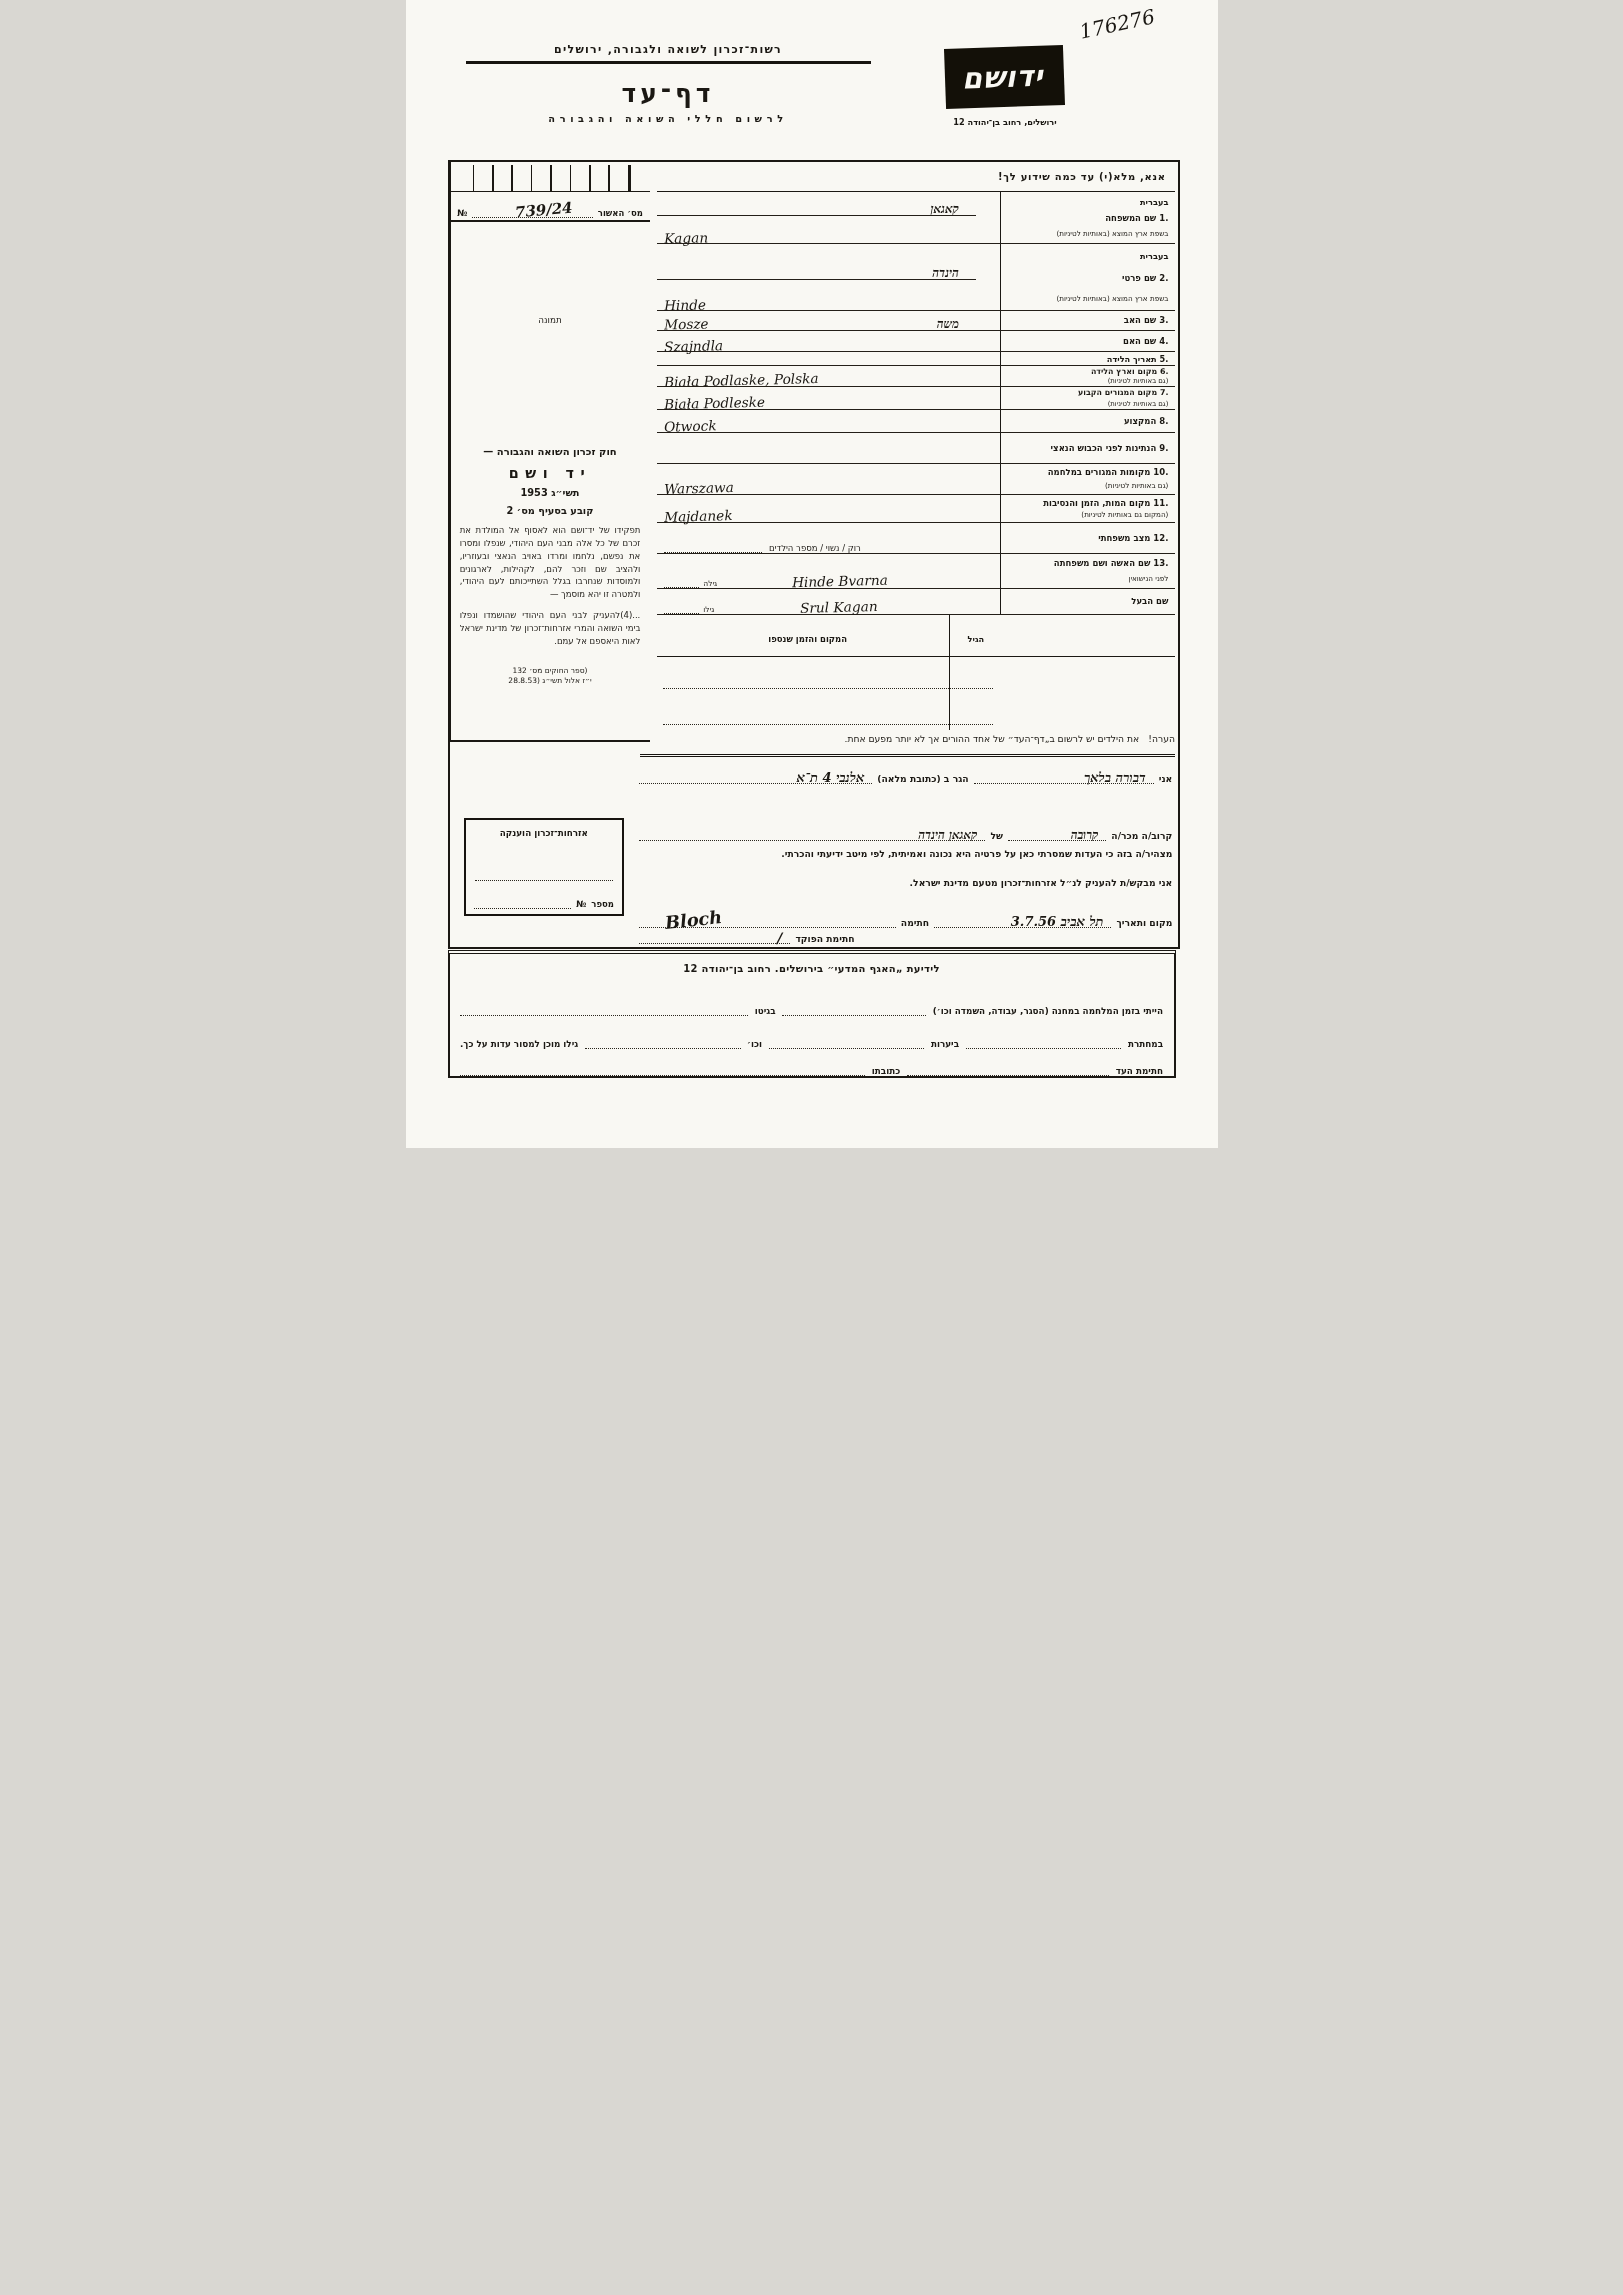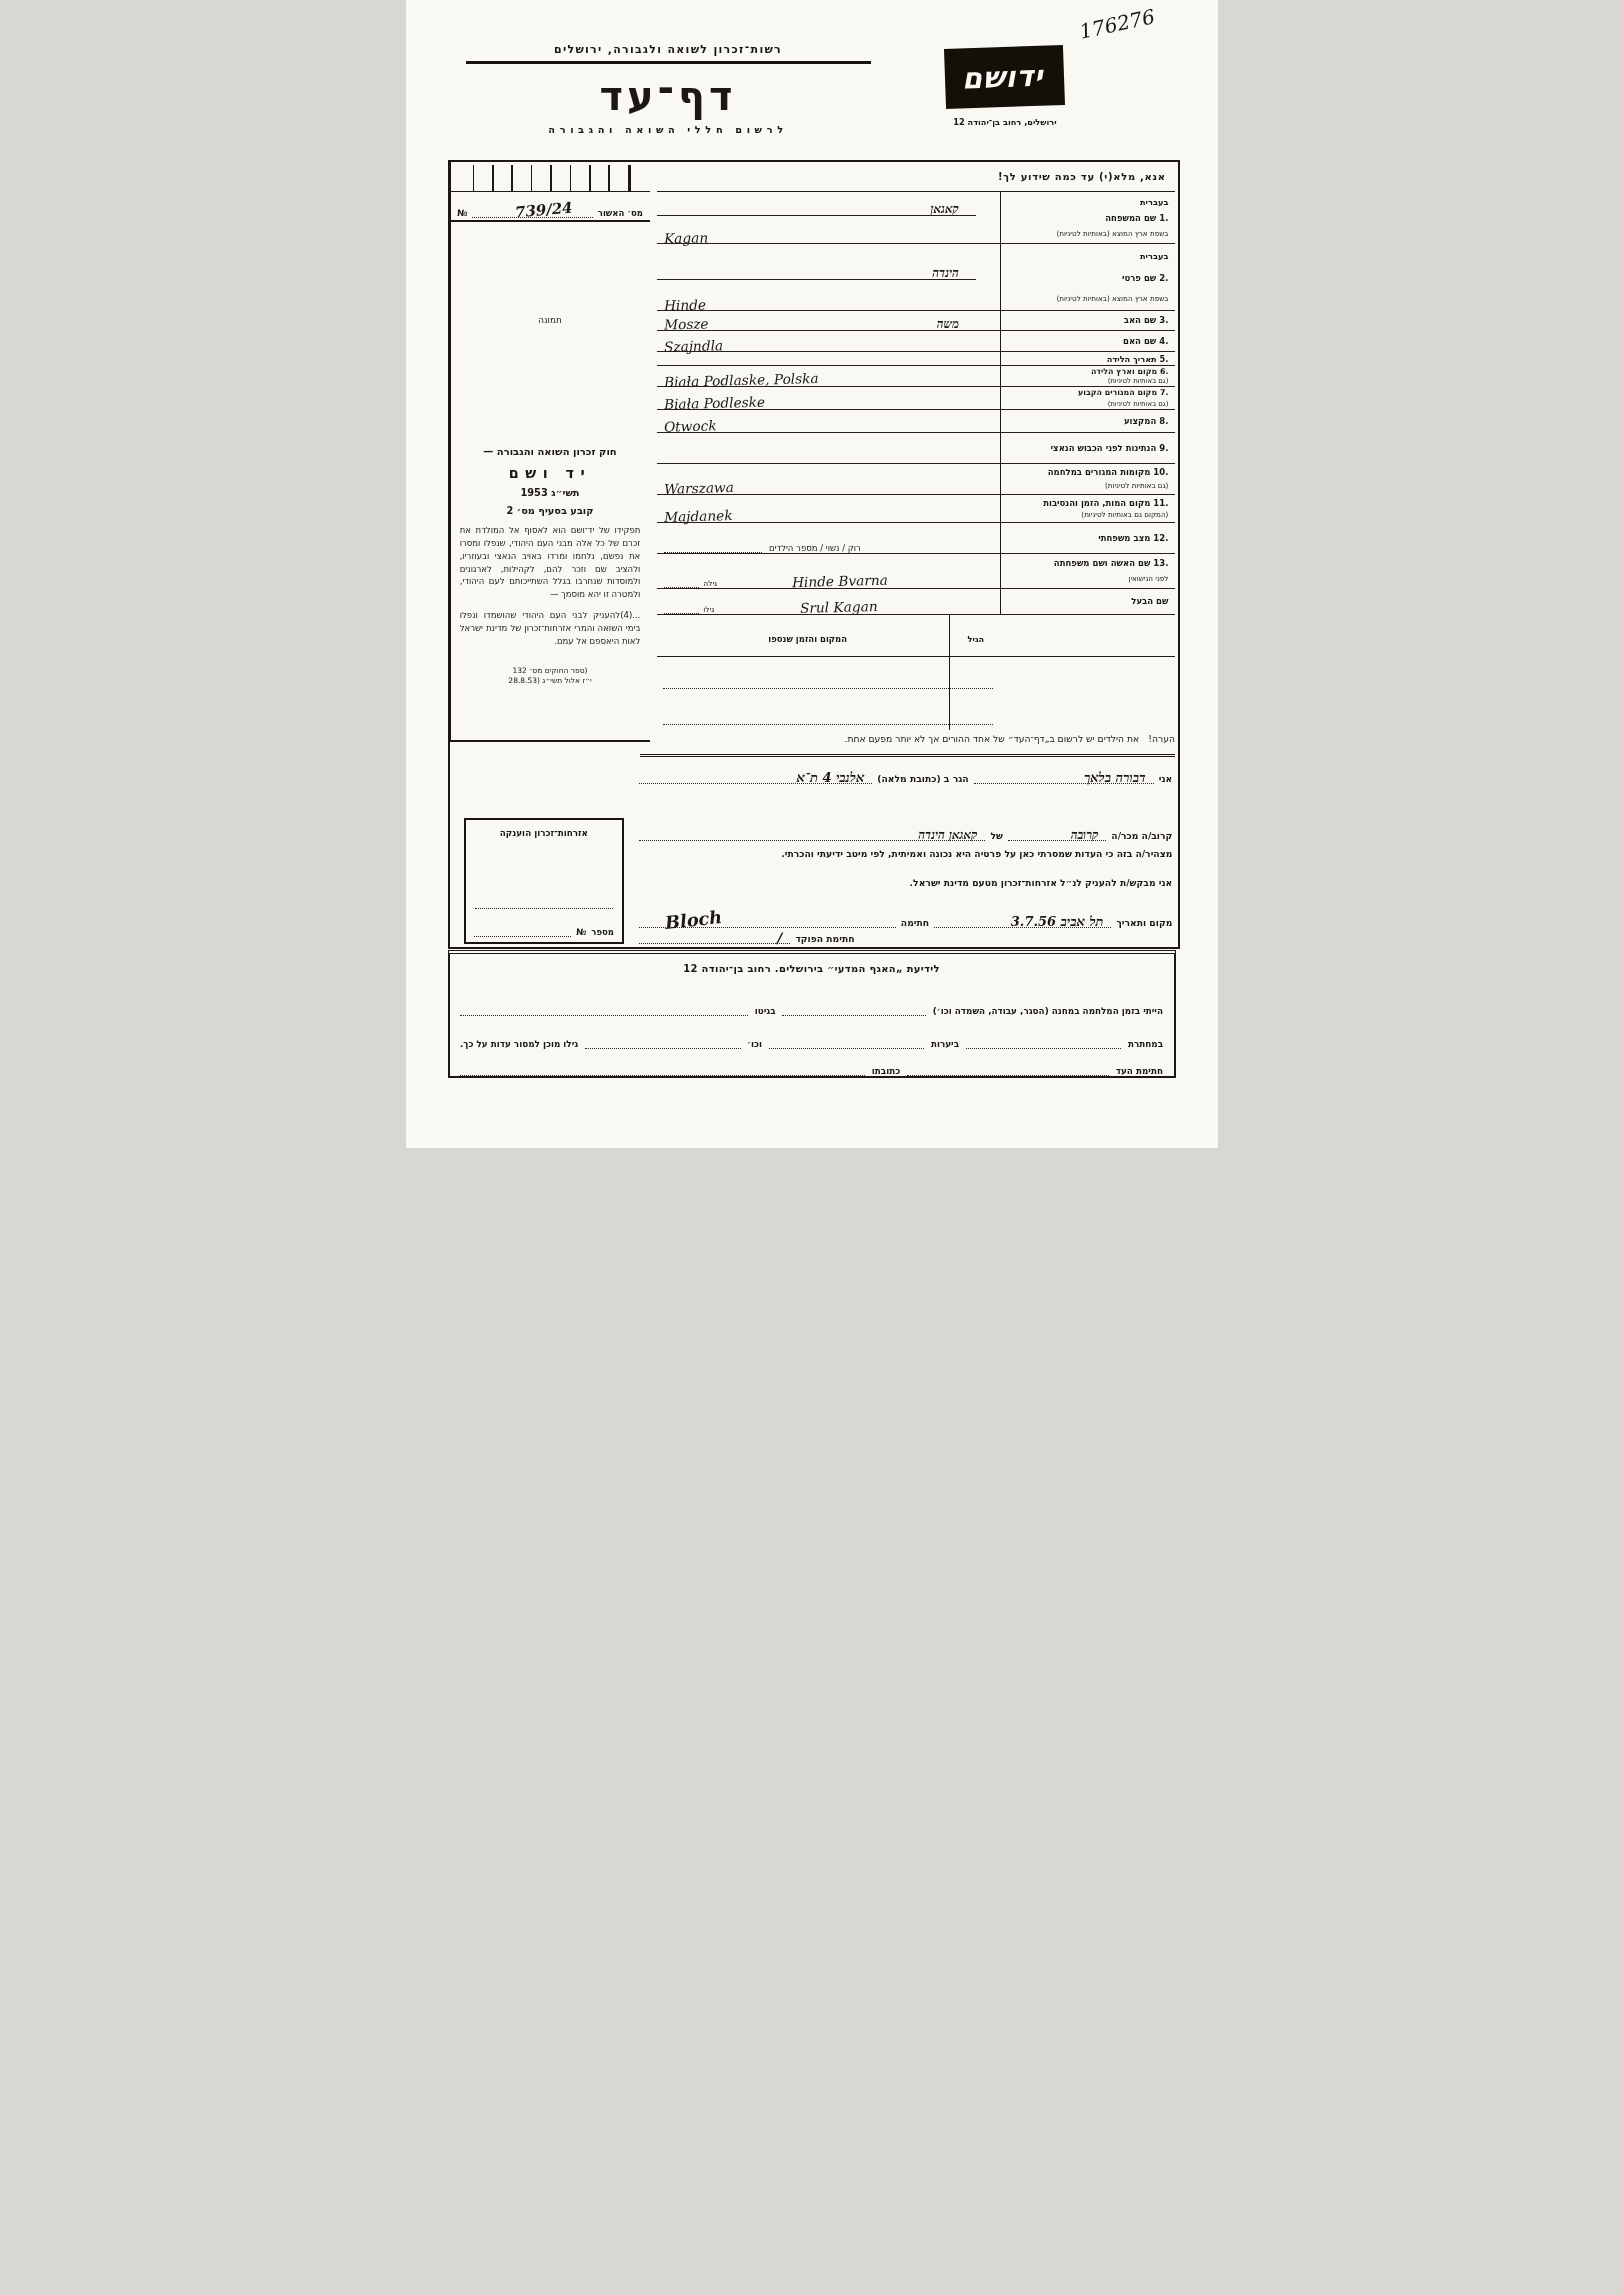--- a/index.html
+++ b/index.html
@@ -2,21 +2,21 @@
 <html style="font-size:10.5px"><head>
 <meta charset="utf-8">
 <style>
   html,body{margin:0;padding:0;background:#d9d7d2;}
   .page{position:relative;width:812px;height:1148px;margin:0 auto;background:#f9f8f3;
         font-family:"DejaVu Sans",sans-serif;color:#1b1813;overflow:hidden;}
   .b{font-weight:normal;}
   
   .hdr{position:absolute;left:60px;top:43px;width:405px;text-align:center;direction:rtl;}
   .hdr-org{font-size:11px;font-weight:bold;letter-spacing:1.3px;padding-bottom:4.6px;border-bottom:3.3px solid #17140f;}
-  .hdr-title{font-size:40px;font-weight:bold;letter-spacing:3.9px;margin-top:9px;}
+  .hdr-title{font-size:25px;font-weight:bold;letter-spacing:3.9px;margin-top:15px;}
   .hdr-sub{font-size:9.8px;font-weight:bold;letter-spacing:4.6px;margin-top:5.2px;}
   .serial-hw{position:absolute;left:673px;top:11.8px;font-family:"DejaVu Serif",serif;font-style:italic;
              font-size:20px;transform:rotate(-12deg);}
   .logo{position:absolute;left:539px;top:47px;width:119px;height:60px;background:#131008;
         display:flex;align-items:center;justify-content:center;transform:rotate(-2deg);}
   .logo span{color:#f9f8f3;font-weight:bold;font-size:29px;letter-spacing:0.7px;transform:skewX(-12deg);}
   .logo-addr{position:absolute;left:512px;top:117px;width:175px;text-align:center;
              font-size:8.2px;font-weight:bold;direction:rtl;}
   
   .main{position:absolute;left:42px;top:160px;width:728px;height:785px;border:2px solid #1b1813;}
@@ -69,21 +69,21 @@
   .kids-label .ttl{font-size:8.5px;font-weight:bold;}
   .kids-label .sub{font-size:7.2px;margin-top:3.9px;}
   .agecol-l{position:absolute;right:225px;top:0;bottom:0;border-left:1.6px solid #1b1813;}
   .agehdr{position:absolute;right:175px;width:48px;top:19.6px;text-align:center;font-size:8.2px;font-weight:bold;}
   .placehdr{position:absolute;left:26px;right:242px;top:19.6px;text-align:center;font-size:8.5px;font-weight:bold;}
   .kidline{position:absolute;left:6.5px;right:182px;border-bottom:1.6px dotted #2a261e;}
   
   .note{position:absolute;left:190px;right:2.6px;top:571px;height:19.6px;display:flex;direction:rtl;gap:9.2px;
         align-items:flex-start;font-size:9.2px;border-bottom:3.9px double #17140f;padding-bottom:1.3px;}
   
-  .cit{position:absolute;left:14.4px;top:656px;width:160px;height:126px;border:2px solid #17140f;
+  .cit{position:absolute;left:14.4px;top:656px;width:160px;height:98px;border:2px solid #17140f;
        box-sizing:border-box;direction:rtl;padding:7.9px 7.9px 5.2px 7.9px;display:flex;flex-direction:column;}
   .cit .t{font-size:8.8px;font-weight:bold;text-align:center;}
   .cit .mid{flex:1;border-bottom:1.6px dotted #2a261e;margin:0 1.3px;}
   .cit .bot{display:flex;align-items:flex-end;gap:5.2px;margin-top:17px;font-size:8.5px;font-weight:bold;}
   .cit .bot .dots{flex:1;}
   
   .trow{position:absolute;left:189px;right:5.2px;display:flex;direction:rtl;align-items:flex-end;gap:5.2px;
         font-size:9.2px;font-weight:bold;}
   .dots{border-bottom:1.6px dotted #2a261e;height:1.1em;position:relative;}
   .dots .hw-heb,.dots .hw-lat{position:absolute;bottom:-1.3px;right:7.9px;}

